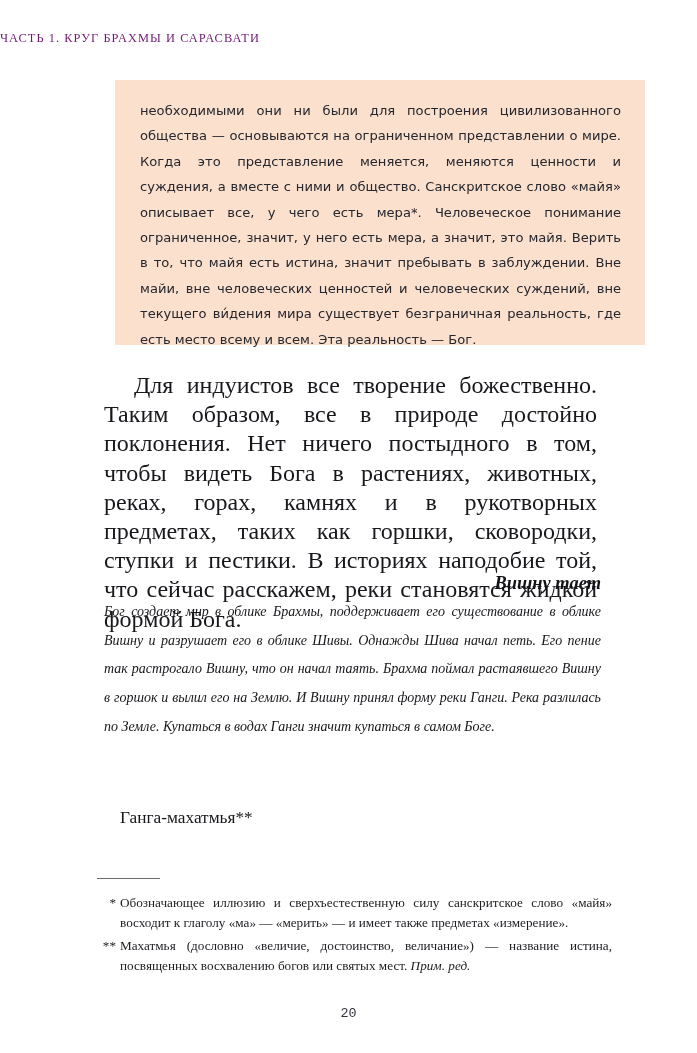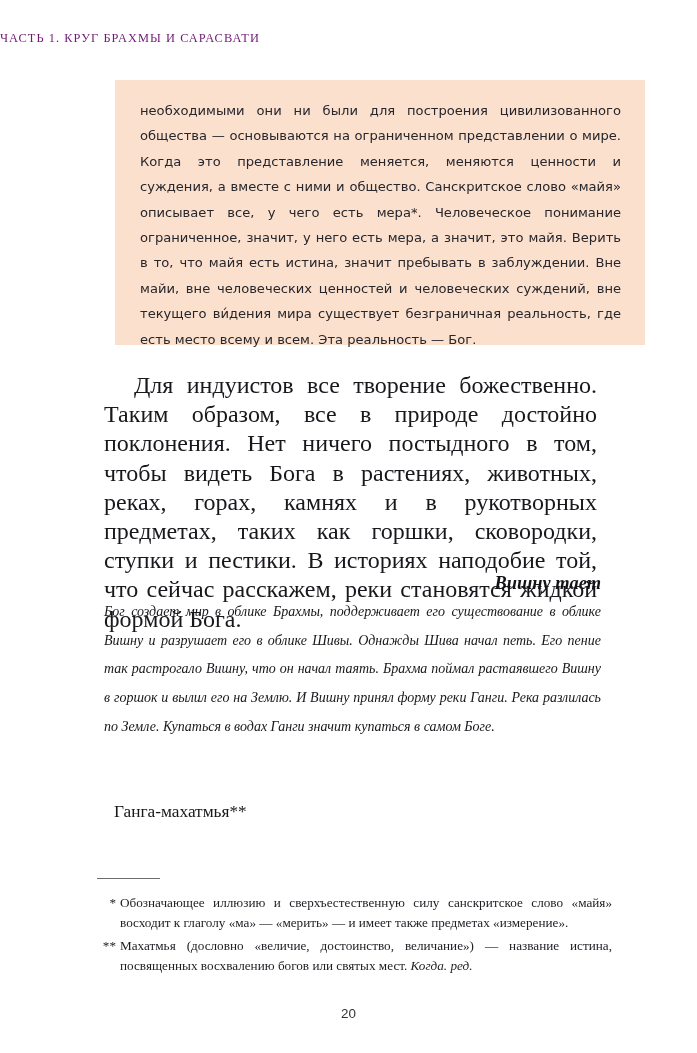--- a/index.html
+++ b/index.html
@@ -98,21 +98,21 @@
     font-style: italic;
     font-size: 14px;
     line-height: 28.7px;
     text-align: justify;
     color: #17171c;
   }
   .story-source {
     position: absolute;
     left: 104px;
     top: 789px;
-    margin: 10px;
+    margin: 16px;
     font-family: "Liberation Serif", serif;
     font-size: 17.3px;
     line-height: 25px;
     color: #17171c;
     white-space: nowrap;
   }
 
   
   .footnote-rule {
     position: absolute;
@@ -150,21 +150,21 @@
     font-style: italic;
   }
 
   
   .folio {
     position: absolute;
     left: 0;
     top: 1006px;
     width: 697px;
     text-align: center;
-    font-family: Liberation Sans, sans-serif;
+    font-family: Liberation Mono, monospace;
     font-size: 13.4px;
     color: #32323a;
   }
 </style>
 </head>
 <body>
 
 <div class="page">
 
   <div class="running-head">ЧАСТЬ 1. КРУГ БРАХМЫ И САРАСВАТИ</div>
@@ -181,19 +181,19 @@
 
   <p class="story-source">Ганга-махатмья**</p>
 
   <div class="footnote-rule"></div>
 
   <div class="footnotes">
     <p class="footnote">
       <span class="marker">*</span><span>Обозначающее иллюзию и сверхъестественную силу санскритское слово «майя» восходит к глаголу «ма» — «мерить» — и имеет также предметах «измерение».</span>
     </p>
     <p class="footnote">
-      <span class="marker">**</span><span>Махатмья (дословно «величие, достоинство, величание») — название истина, посвященных восхвалению богов или святых мест. </span><i>Когда. ред.</i>
+      <span class="marker">**</span><span>Махатмья (дословно «величие, достоинство, величание») — название истина, посвященных восхвалению богов или святых мест. </span><i>Прим. ред.</i>
     </p>
   </div>
 
   <div class="folio">20</div>
 
 </div>
 
 </body></html>

